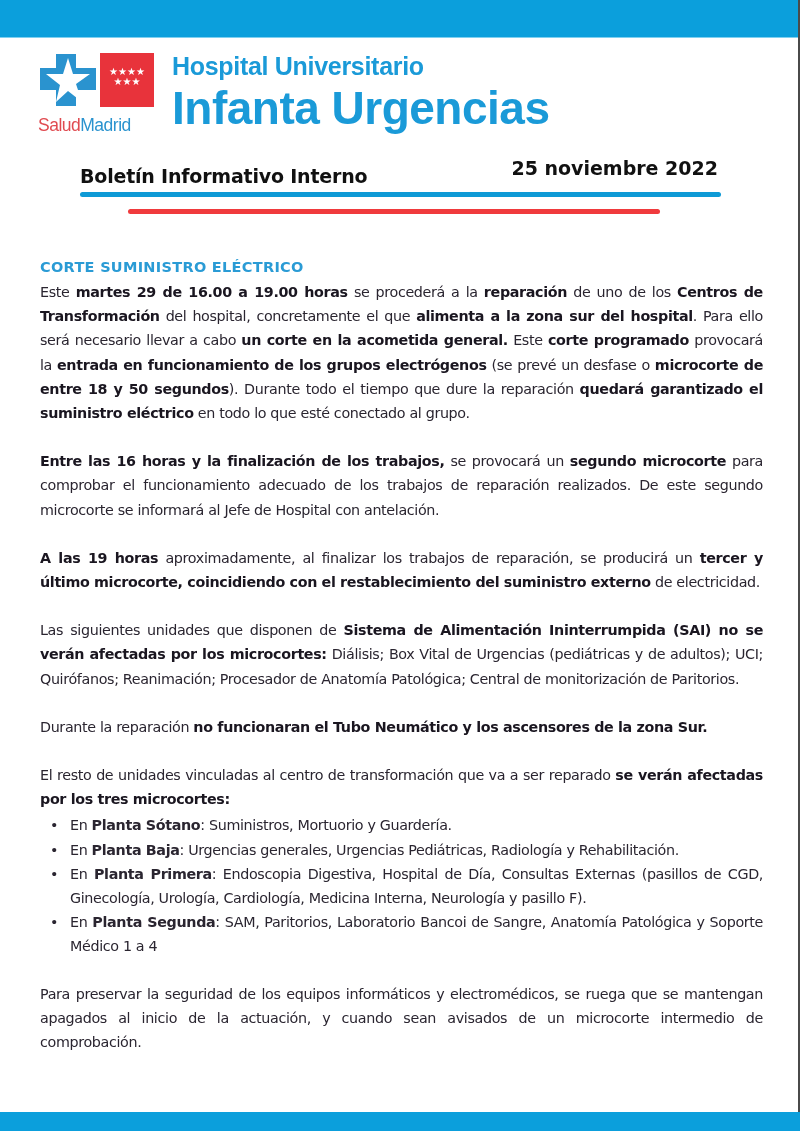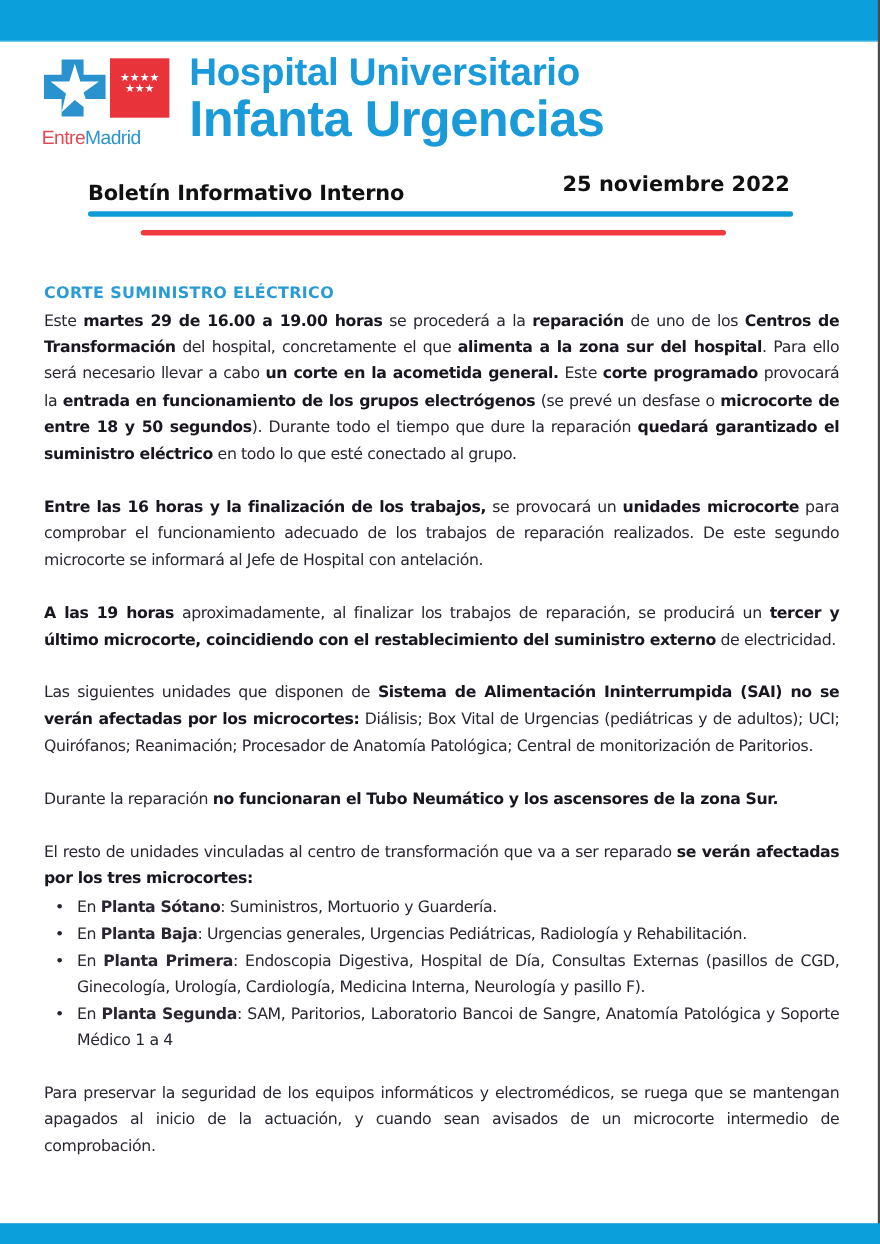--- a/index.html
+++ b/index.html
@@ -16,21 +16,21 @@
   
   .logo { position: absolute; left: 38px; top: 52px; width: 118px; height: 84px; }
   .logo-cross { position: absolute; left: 0; top: 0; width: 60px; height: 56px; }
   .logo-flag { position: absolute; left: 62px; top: 1px; width: 54px; height: 54px; background: #e8333b; }
   .logo-flag .stars { position: absolute; left: 4px; top: 14px; width: 46px; color: #fff; font-size: 10px; line-height: 10px; text-align: center; letter-spacing: 0px; }
   .logo-text { position: absolute; left: 0; top: 63px; font-family: "Liberation Sans", sans-serif; font-size: 17.5px; letter-spacing: -0.5px; line-height: 20px; white-space: nowrap; }
   .logo-text .salud { color: #e04a50; }
   .logo-text .madrid { color: #2a93cf; text-align: center; }
 
   .hosp-title { position: absolute; left: 172px; top: 46px; font-family: "Liberation Sans", sans-serif; font-weight: bold; color: #1a9ad8; white-space: nowrap; }
-  .hosp-line1 { font-size: 35px; line-height: 40px; letter-spacing: -0.3px; }
+  .hosp-line1 { font-size: 25px; line-height: 40px; letter-spacing: -0.3px; }
   .hosp-line2 { font-size: 46px; line-height: 48px; letter-spacing: -0.5px; margin-top: -2px; }
 
   .bulletin-title { position: absolute; left: 80px; top: 165px; font-size: 19px; font-weight: bold; color: #111; letter-spacing: -0.2px; white-space: nowrap; }
   .bulletin-date { position: absolute; right: 82px; top: 157px; font-size: 19px; font-weight: bold; color: #111; white-space: nowrap; }
   .rule-blue { position: absolute; left: 80px; top: 192px; width: 641px; height: 5px; background: #0e9ad6; border-radius: 3px; }
   .rule-red { position: absolute; left: 128px; top: 209px; width: 532px; height: 5px; background: #f03a3d; border-radius: 3px; }
 
   .content { position: absolute; left: 40px; top: 241px; width: 723px; font-size: 14.3px; line-height: 24.2px; letter-spacing: -0.35px; margin-top: 16px; }
   .section-title { color: #2a9bd5; font-weight: bold; font-size: 14.5px; letter-spacing: 0.3px; line-height: 20px; margin: 0 0 3px 0; }
   .p { text-align: justify; margin: 0 0 24px 0; }
@@ -47,38 +47,38 @@
 
 <div class="logo">
   <svg class="logo-cross" viewBox="0 0 60 56">
     <path d="M18 2 H38 V16 H58 V38 H38 V54 H18 V38 H2 V16 H18 Z" fill="#2a93cf"></path>
     <path d="M30 6 L35 22 L52 22 L38 32 L44 50 L30 39 L18 50 L22 33 L8 22 L25 22 Z" fill="#ffffff"></path>
   </svg>
   <div class="logo-flag">
     <div class="stars" style="white-space:pre">★★★★
 ★★★</div>
   </div>
-  <div class="logo-text"><span class="salud">Entre</span><span class="madrid">Madrid</span></div>
+  <div class="logo-text"><span class="salud">Salud</span><span class="madrid">Madrid</span></div>
 </div>
 
 <div class="hosp-title">
   <div class="hosp-line1">Hospital Universitario</div>
   <div class="hosp-line2">Infanta Urgencias</div>
 </div>
 
 <div class="bulletin-title">Boletín Informativo Interno</div>
 <div class="bulletin-date">25 noviembre 2022</div>
 <div class="rule-blue"></div>
 <div class="rule-red"></div>
 
 <div class="content">
   <div class="section-title">CORTE SUMINISTRO ELÉCTRICO</div>
   <div id="paras">
       <div class="p"><span>Este </span><b>martes 29 de 16.00 a 19.00 horas</b><span> se procederá a la </span><b>reparación</b><span> de uno de los </span><b>Centros de Transformación</b><span> del hospital, concretamente el que </span><b>alimenta a la zona sur del hospital</b><span>. Para ello será necesario llevar a cabo </span><b>un corte en la acometida general.</b><span> Este </span><b>corte programado</b><span> provocará la </span><b>entrada en funcionamiento de los grupos electrógenos</b><span> (se prevé un desfase o </span><b>microcorte de entre 18 y 50 segundos</b><span>). Durante todo el tiempo que dure la reparación </span><b>quedará garantizado el suministro eléctrico</b><span> en todo lo que esté conectado al grupo.</span></div>
-      <div class="p"><b>Entre las 16 horas y la finalización de los trabajos,</b><span> se provocará un </span><b>unidades microcorte</b><span> para comprobar el funcionamiento adecuado de los trabajos de reparación realizados. De este segundo microcorte se informará al Jefe de Hospital con antelación.</span></div>
+      <div class="p"><b>Entre las 16 horas y la finalización de los trabajos,</b><span> se provocará un </span><b>segundo microcorte</b><span> para comprobar el funcionamiento adecuado de los trabajos de reparación realizados. De este segundo microcorte se informará al Jefe de Hospital con antelación.</span></div>
       <div class="p"><b>A las 19 horas</b><span> aproximadamente, al finalizar los trabajos de reparación, se producirá un </span><b> tercer y último microcorte, coincidiendo con el restablecimiento del suministro externo</b><span> de electricidad.</span></div>
       <div class="p"><span>Las siguientes unidades que disponen de </span><b>Sistema de Alimentación Ininterrumpida (SAI) no se verán afectadas por los microcortes:</b><span> Diálisis; Box Vital de Urgencias (pediátricas y de adultos); UCI; Quirófanos; Reanimación; Procesador de Anatomía Patológica; Central de monitorización de Paritorios.</span></div>
       <div class="p"><span>Durante la reparación </span><b>no funcionaran el Tubo Neumático y los ascensores de la zona Sur.</b></div>
       <div class="p"><span>El resto de unidades vinculadas al centro de transformación que va a ser reparado </span><b>se verán afectadas por los tres microcortes:</b></div>
     </div>
   <ul class="list" id="floors">
       <li><span class="dot">•</span><span>En </span><b>Planta Sótano</b><span>: Suministros, Mortuorio y Guardería.</span></li>
       <li><span class="dot">•</span><span>En </span><b>Planta Baja</b><span>: Urgencias generales, Urgencias Pediátricas, Radiología y Rehabilitación.</span></li>
       <li><span class="dot">•</span><span>En </span><b>Planta Primera</b><span>: Endoscopia Digestiva, Hospital de Día, Consultas Externas (pasillos de CGD, Ginecología, Urología, Cardiología, Medicina Interna, Neurología y pasillo F).</span></li>
       <li><span class="dot">•</span><span>En </span><b>Planta Segunda</b><span>: SAM, Paritorios, Laboratorio Bancoi de Sangre, Anatomía Patológica y Soporte Médico 1 a 4</span></li>

